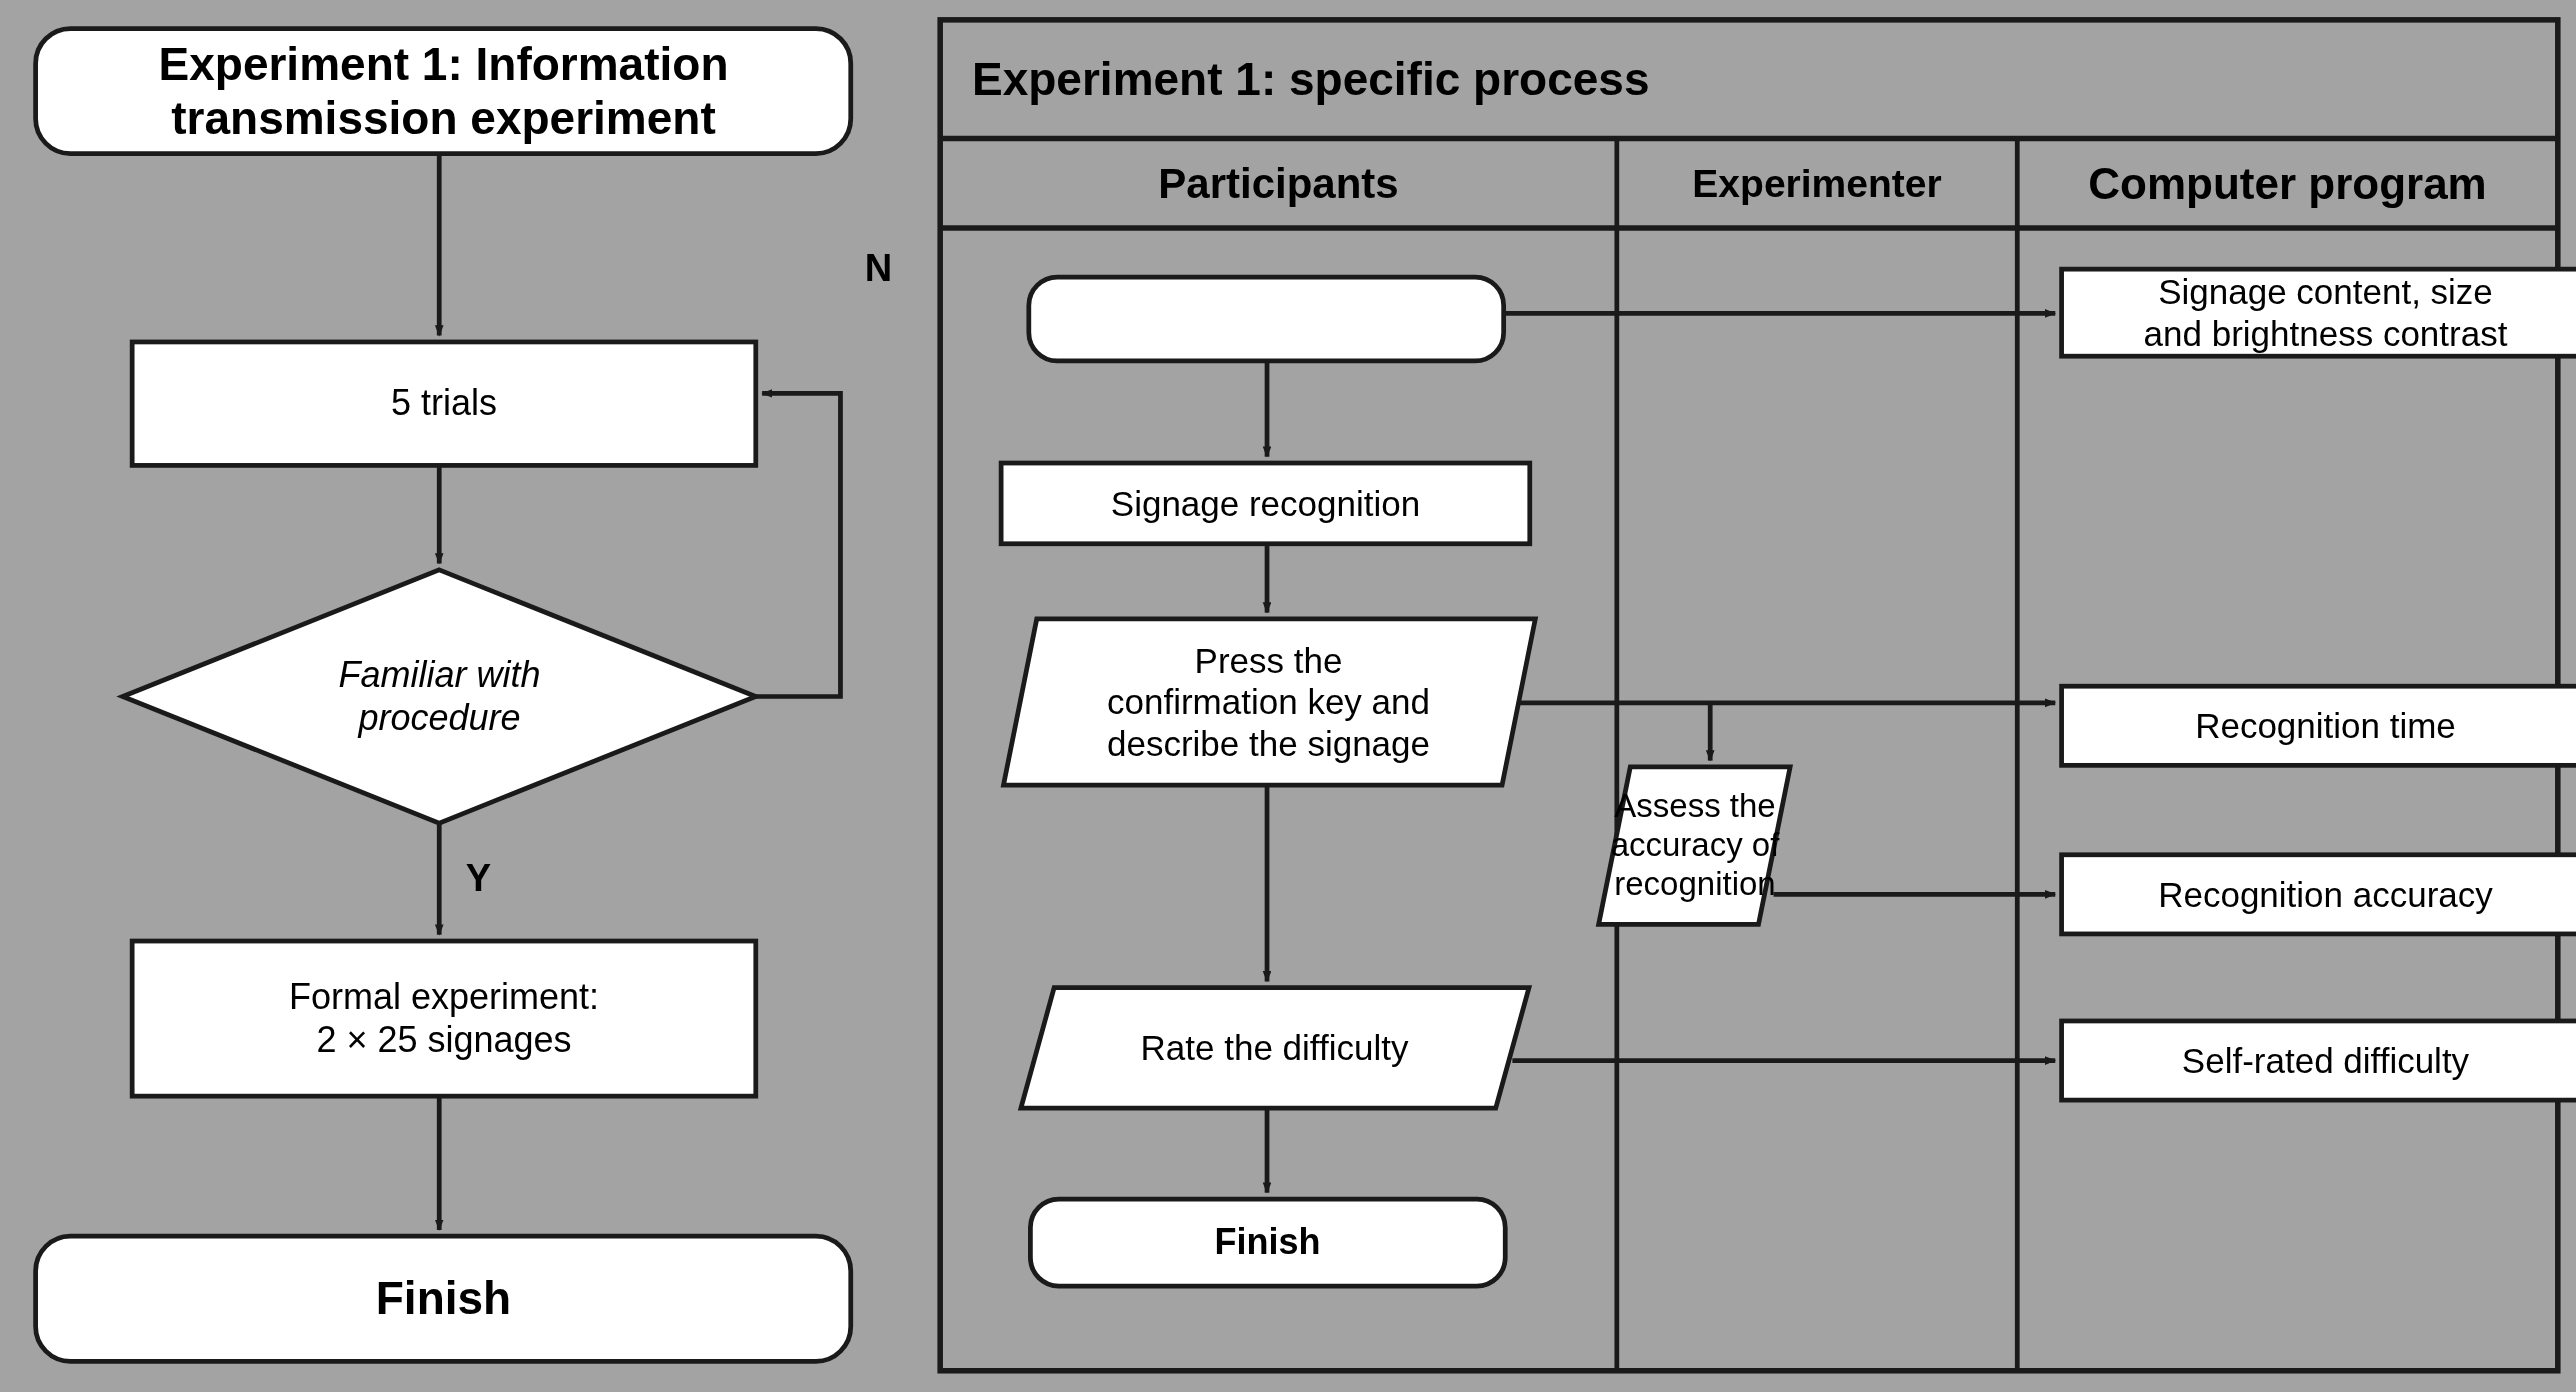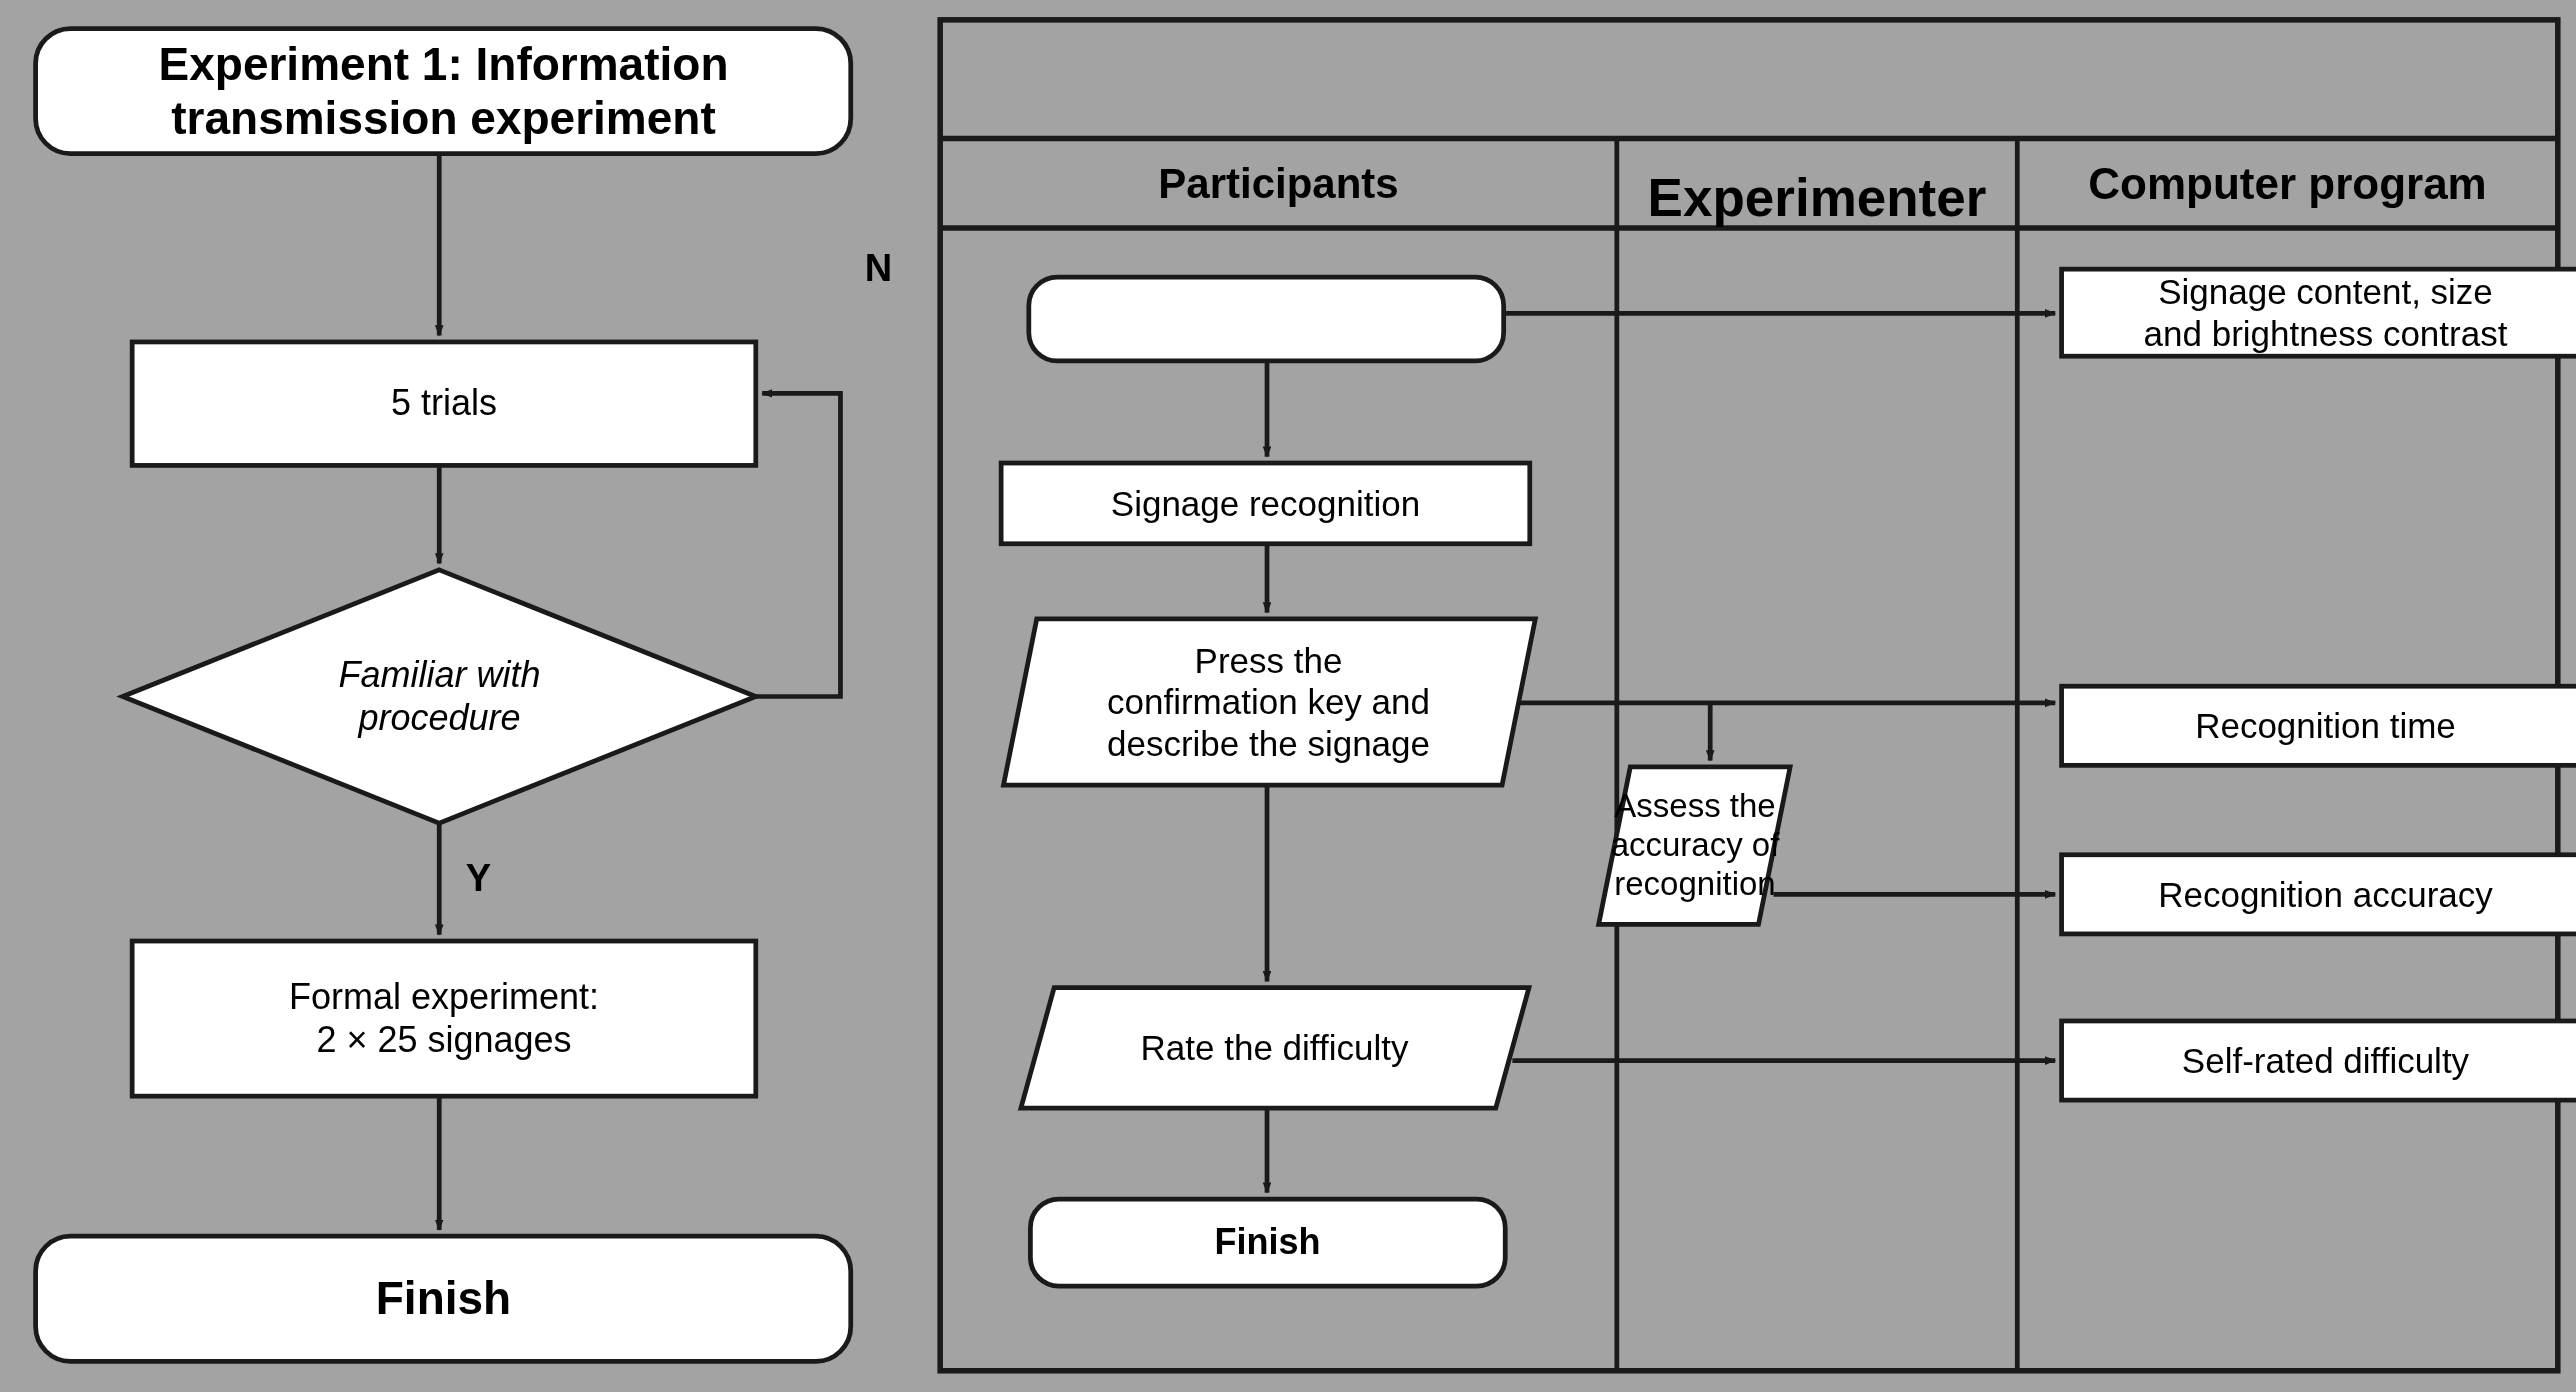--- a/index.html
+++ b/index.html
@@ -96,24 +96,25 @@
 
   <div class="lbl" style="left:132px;top:941px;width:624px;height:155px;font-size:36px;">Formal experiment:
 2 × 25 signages</div>
 
   <div class="lbl b" style="left:36px;top:1236px;width:815px;height:125px;font-size:46px;">Finish</div>
 
   <div class="lbl b" style="left:851px;top:241px;width:55px;height:55px;font-size:38px;">N</div>
 
   <div class="lbl b" style="left:451px;top:851px;width:55px;height:55px;font-size:38px;">Y</div>
 
+  <div class="lbl b" style="left:972px;top:36px;width:1108px;height:87px;font-size:46px;justify-content:flex-start;text-align:left;">Experiment 1: specific process</div>
 
   <div class="lbl b" style="left:940px;top:142px;width:677px;height:84px;font-size:42px;">Participants</div>
 
-  <div class="lbl b" style="left:1617px;top:156px;width:400px;height:84px;font-size:53px;">Experimenter</div>
+  <div class="lbl b" style="left:1617px;top:142px;width:400px;height:84px;font-size:39px;">Experimenter</div>
 
   <div class="lbl b" style="left:2017px;top:142px;width:541px;height:84px;font-size:44px;">Computer program</div>
 
 
   <div class="lbl" style="left:1001px;top:463px;width:529px;height:81px;font-size:35px;">Signage recognition</div>
 
   <div class="lbl" style="left:1019px;top:619px;width:499px;height:166px;font-size:35px;">Press the
 confirmation key and
 describe the signage</div>
 

